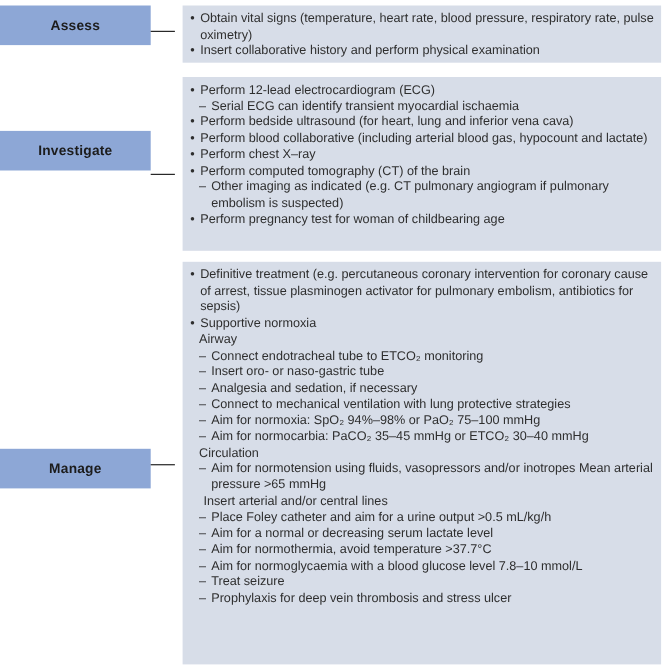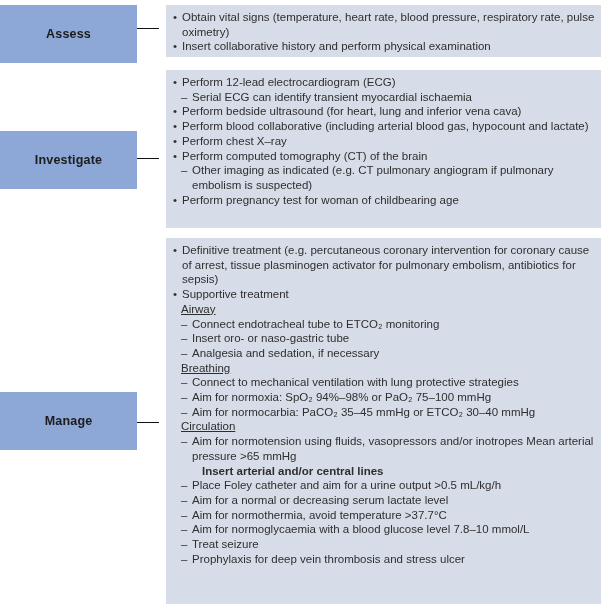--- a/index.html
+++ b/index.html
@@ -10,21 +10,21 @@
     color: var(--text, #2e2e2e);
   }
   .canvas {
     position: relative;
     width: 605px; height: 606px;
     background: #ffffff;
     overflow: hidden;
   }
   .stage-box {
     position: absolute;
-    left: 0; width: 137px; height: 58px;
+    left: 0; width: 137px; height: 36px;
     background: var(--stage-box-fill, #8da7d6);
     display: flex; align-items: center; justify-content: center;
   }
   .stage-label {
     font-weight: bold;
     font-size: 12.5px;
     color: #1c1c1c;
     letter-spacing: 0.2px;
   }
   .arrow {
@@ -49,33 +49,33 @@
     left: 166px; width: 435px;
     background: var(--panel-fill, #d7dde8);
     padding: 5px 6px 5px 0;
     font-size: 11.5px;
     line-height: 14.7px;
   }
   #panel-0 { top: 5px;  height: 52px; }
   #panel-1 { top: 70px; height: 158px; }
   #panel-2 { top: 238px; height: 366px; }
   #box-0 { top: 5px; }
-  #box-1 { top: 131px; }
-  #box-2 { top: 392px; text-align: right; }
+  #box-1 { top: 119px; }
+  #box-2 { top: 408px; text-align: right; }
   #arrow-0 { top: 24px; }
   #arrow-1 { top: 154px; }
   #arrow-2 { top: 418px; }
   .line { display: flex; align-items: flex-start; }
   .line .marker { flex: 0 0 auto; }
   .line .txt { flex: 1 1 auto; }
   .bullet .marker { margin-left: 7px; width: 9px; }
   .dash   .marker { margin-left: 15px; width: 11px; }
   .head   { margin-left: 15px; }
-  .head .txt { flex: 0 0 auto; text-decoration: underline; }
-  .plain  { margin-left: 36px; font-weight: bold; }
+  .head .txt { flex: 0 0 auto; }
+  .plain  { margin-left: 19px; }
 </style>
 </head>
 <body>
 
 <div class="canvas">
 
   <div class="stage-box" id="box-0">
     <span class="stage-label">Assess</span>
   </div>
   <div class="arrow" id="arrow-0">
@@ -142,40 +142,37 @@
     <span class="shaft"></span>
     <span class="head"></span>
   </div>
   <div class="panel" id="panel-2">
       <div class="line bullet">
         <span class="marker">•</span>
         <span class="txt">Definitive treatment (e.g. percutaneous coronary intervention for coronary cause of arrest, tissue plasminogen activator for pulmonary embolism, antibiotics for sepsis)</span>
       </div>
       <div class="line bullet">
         <span class="marker">•</span>
-        <span class="txt">Supportive treatment</span>
+        <span class="txt">Supportive normoxia</span>
       </div>
       <div class="line head">
         <span class="txt">Airway</span>
       </div>
       <div class="line dash">
         <span class="marker">–</span>
         <span class="txt">Connect endotracheal tube to ETCO₂ monitoring</span>
       </div>
       <div class="line dash">
         <span class="marker">–</span>
         <span class="txt">Insert oro- or naso-gastric tube</span>
       </div>
       <div class="line dash">
         <span class="marker">–</span>
         <span class="txt">Analgesia and sedation, if necessary</span>
       </div>
-      <div class="line head">
-        <span class="txt">Breathing</span>
-      </div>
       <div class="line dash">
         <span class="marker">–</span>
         <span class="txt">Connect to mechanical ventilation with lung protective strategies</span>
       </div>
       <div class="line dash">
         <span class="marker">–</span>
         <span class="txt">Aim for normoxia: SpO₂ 94%–98% or PaO₂ 75–100 mmHg</span>
       </div>
       <div class="line dash">
         <span class="marker">–</span>

